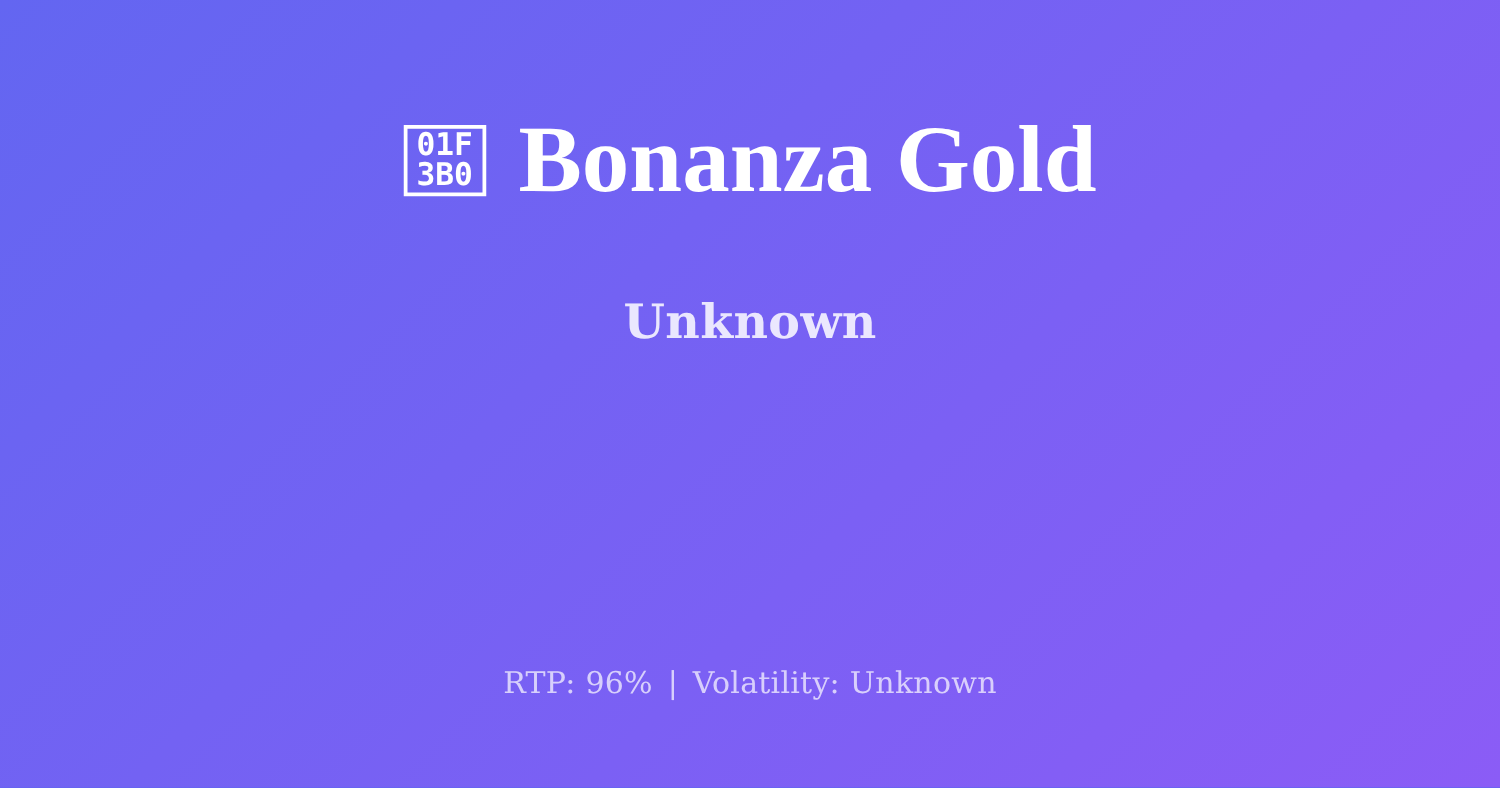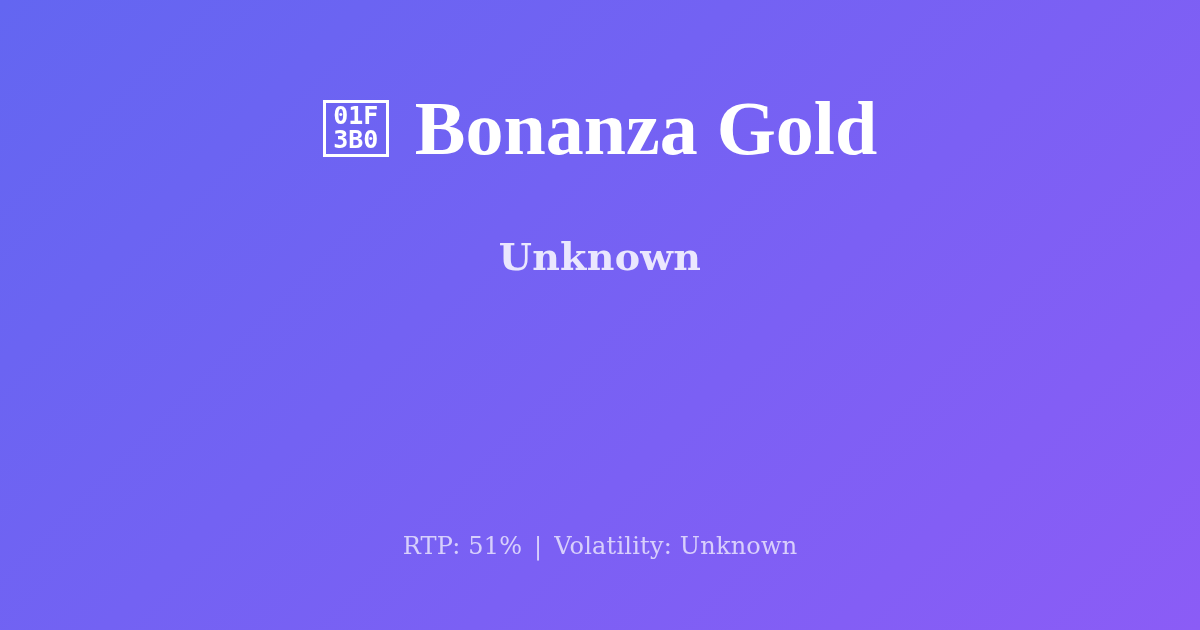--- a/index.html
+++ b/index.html
@@ -124,19 +124,19 @@
       <h1 class="game-title">Bonanza Gold</h1>
 
     </div>
 
     <div class="game-subtitle">Unknown</div>
 
   </div>
 
   <div class="meta-line">
     <span>RTP:</span>
-    <span>51%</span>
+    <span>96%</span>
     <span class="sep">|</span>
     <span>Volatility:</span>
     <span>Unknown</span>
   </div>
 
 </div>
 
 </body></html>

